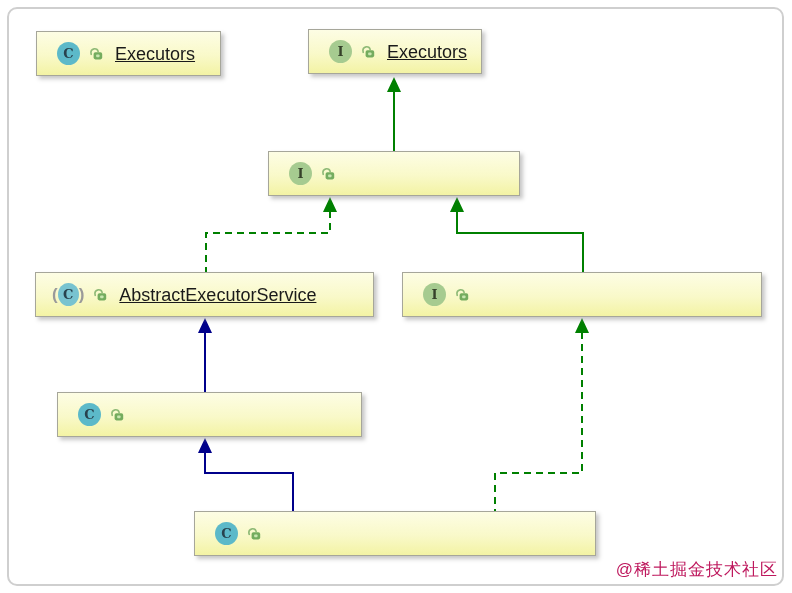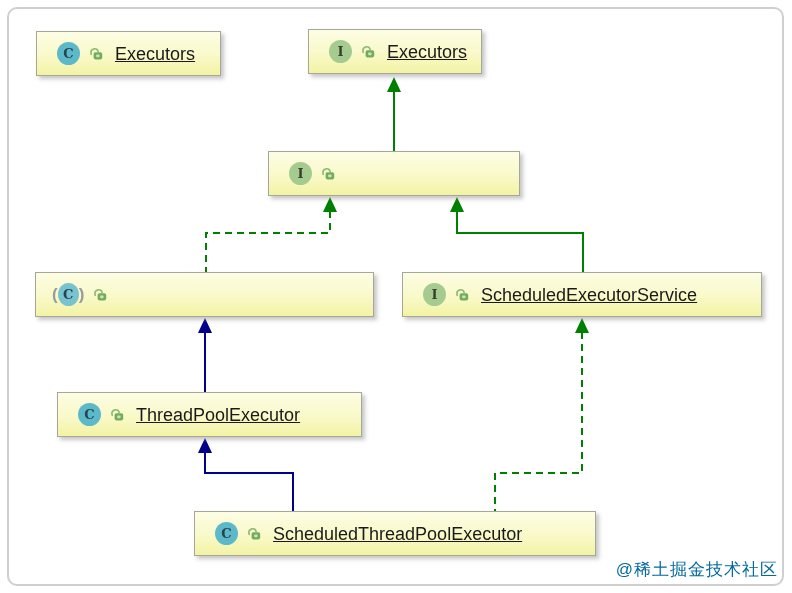--- a/index.html
+++ b/index.html
@@ -60,21 +60,21 @@
     font-weight:bold;
     line-height:1;
     font-family:"Liberation Sans", sans-serif;
   }
   .lock{display:inline-flex;flex:0 0 auto;margin-right:3px;}
   .label{line-height:1;text-decoration:underline;}
   .watermark{
     position:absolute;
     right:14px;
     bottom:12px;
-    color:#0369a1;
+    color:#be185d;
     font-size:17px;
     letter-spacing:1px;
   }
 </style>
 </head>
 <body>
 
 <div class="canvas">
 
   <div class="frame"></div>
@@ -161,59 +161,57 @@
         </span>
       <span class="paren">)</span>
     </span>
     <span class="lock">
       <svg width="14" height="13" viewBox="0 0 14 13">
           <path d="M2.2 7.3 C1.2 4.3 2.7 2.1 5.1 1.8 C7.1 1.6 8.7 2.7 9.1 4.4" fill="none" stroke="#8fba77" stroke-width="1.7" stroke-linecap="round"></path>
           <rect x="4.6" y="5.2" width="8.6" height="7.2" rx="1.8" fill="#74ac5e"></rect>
           <rect x="7.2" y="7.5" width="3.3" height="2.7" rx="0.7" fill="#c9e6b1"></rect>
         </svg>
     </span>
+    <span class="label">AbstractExecutorService</span>
   </div>
 
   <div class="node" style="left:402px;top:272px;width:360px;">
     <span class="badge itf">
         <span class="glyph">I</span>
       </span>
     <span class="lock">
       <svg width="14" height="13" viewBox="0 0 14 13">
           <path d="M2.2 7.3 C1.2 4.3 2.7 2.1 5.1 1.8 C7.1 1.6 8.7 2.7 9.1 4.4" fill="none" stroke="#8fba77" stroke-width="1.7" stroke-linecap="round"></path>
           <rect x="4.6" y="5.2" width="8.6" height="7.2" rx="1.8" fill="#74ac5e"></rect>
           <rect x="7.2" y="7.5" width="3.3" height="2.7" rx="0.7" fill="#c9e6b1"></rect>
         </svg>
     </span>
-    <span class="label">ScheduledExecutorService</span>
   </div>
 
   <div class="node" style="left:57px;top:392px;width:305px;">
     <span class="badge cls">
         <span class="glyph">C</span>
       </span>
     <span class="lock">
       <svg width="14" height="13" viewBox="0 0 14 13">
           <path d="M2.2 7.3 C1.2 4.3 2.7 2.1 5.1 1.8 C7.1 1.6 8.7 2.7 9.1 4.4" fill="none" stroke="#8fba77" stroke-width="1.7" stroke-linecap="round"></path>
           <rect x="4.6" y="5.2" width="8.6" height="7.2" rx="1.8" fill="#74ac5e"></rect>
           <rect x="7.2" y="7.5" width="3.3" height="2.7" rx="0.7" fill="#c9e6b1"></rect>
         </svg>
     </span>
-    <span class="label">ThreadPoolExecutor</span>
   </div>
 
   <div class="node" style="left:194px;top:511px;width:402px;">
     <span class="badge cls">
         <span class="glyph">C</span>
       </span>
     <span class="lock">
       <svg width="14" height="13" viewBox="0 0 14 13">
           <path d="M2.2 7.3 C1.2 4.3 2.7 2.1 5.1 1.8 C7.1 1.6 8.7 2.7 9.1 4.4" fill="none" stroke="#8fba77" stroke-width="1.7" stroke-linecap="round"></path>
           <rect x="4.6" y="5.2" width="8.6" height="7.2" rx="1.8" fill="#74ac5e"></rect>
           <rect x="7.2" y="7.5" width="3.3" height="2.7" rx="0.7" fill="#c9e6b1"></rect>
         </svg>
     </span>
-    <span class="label">ScheduledThreadPoolExecutor</span>
   </div>
 
   <div class="watermark">@稀土掘金技术社区</div>
 
 </div>
 
 </body></html>

